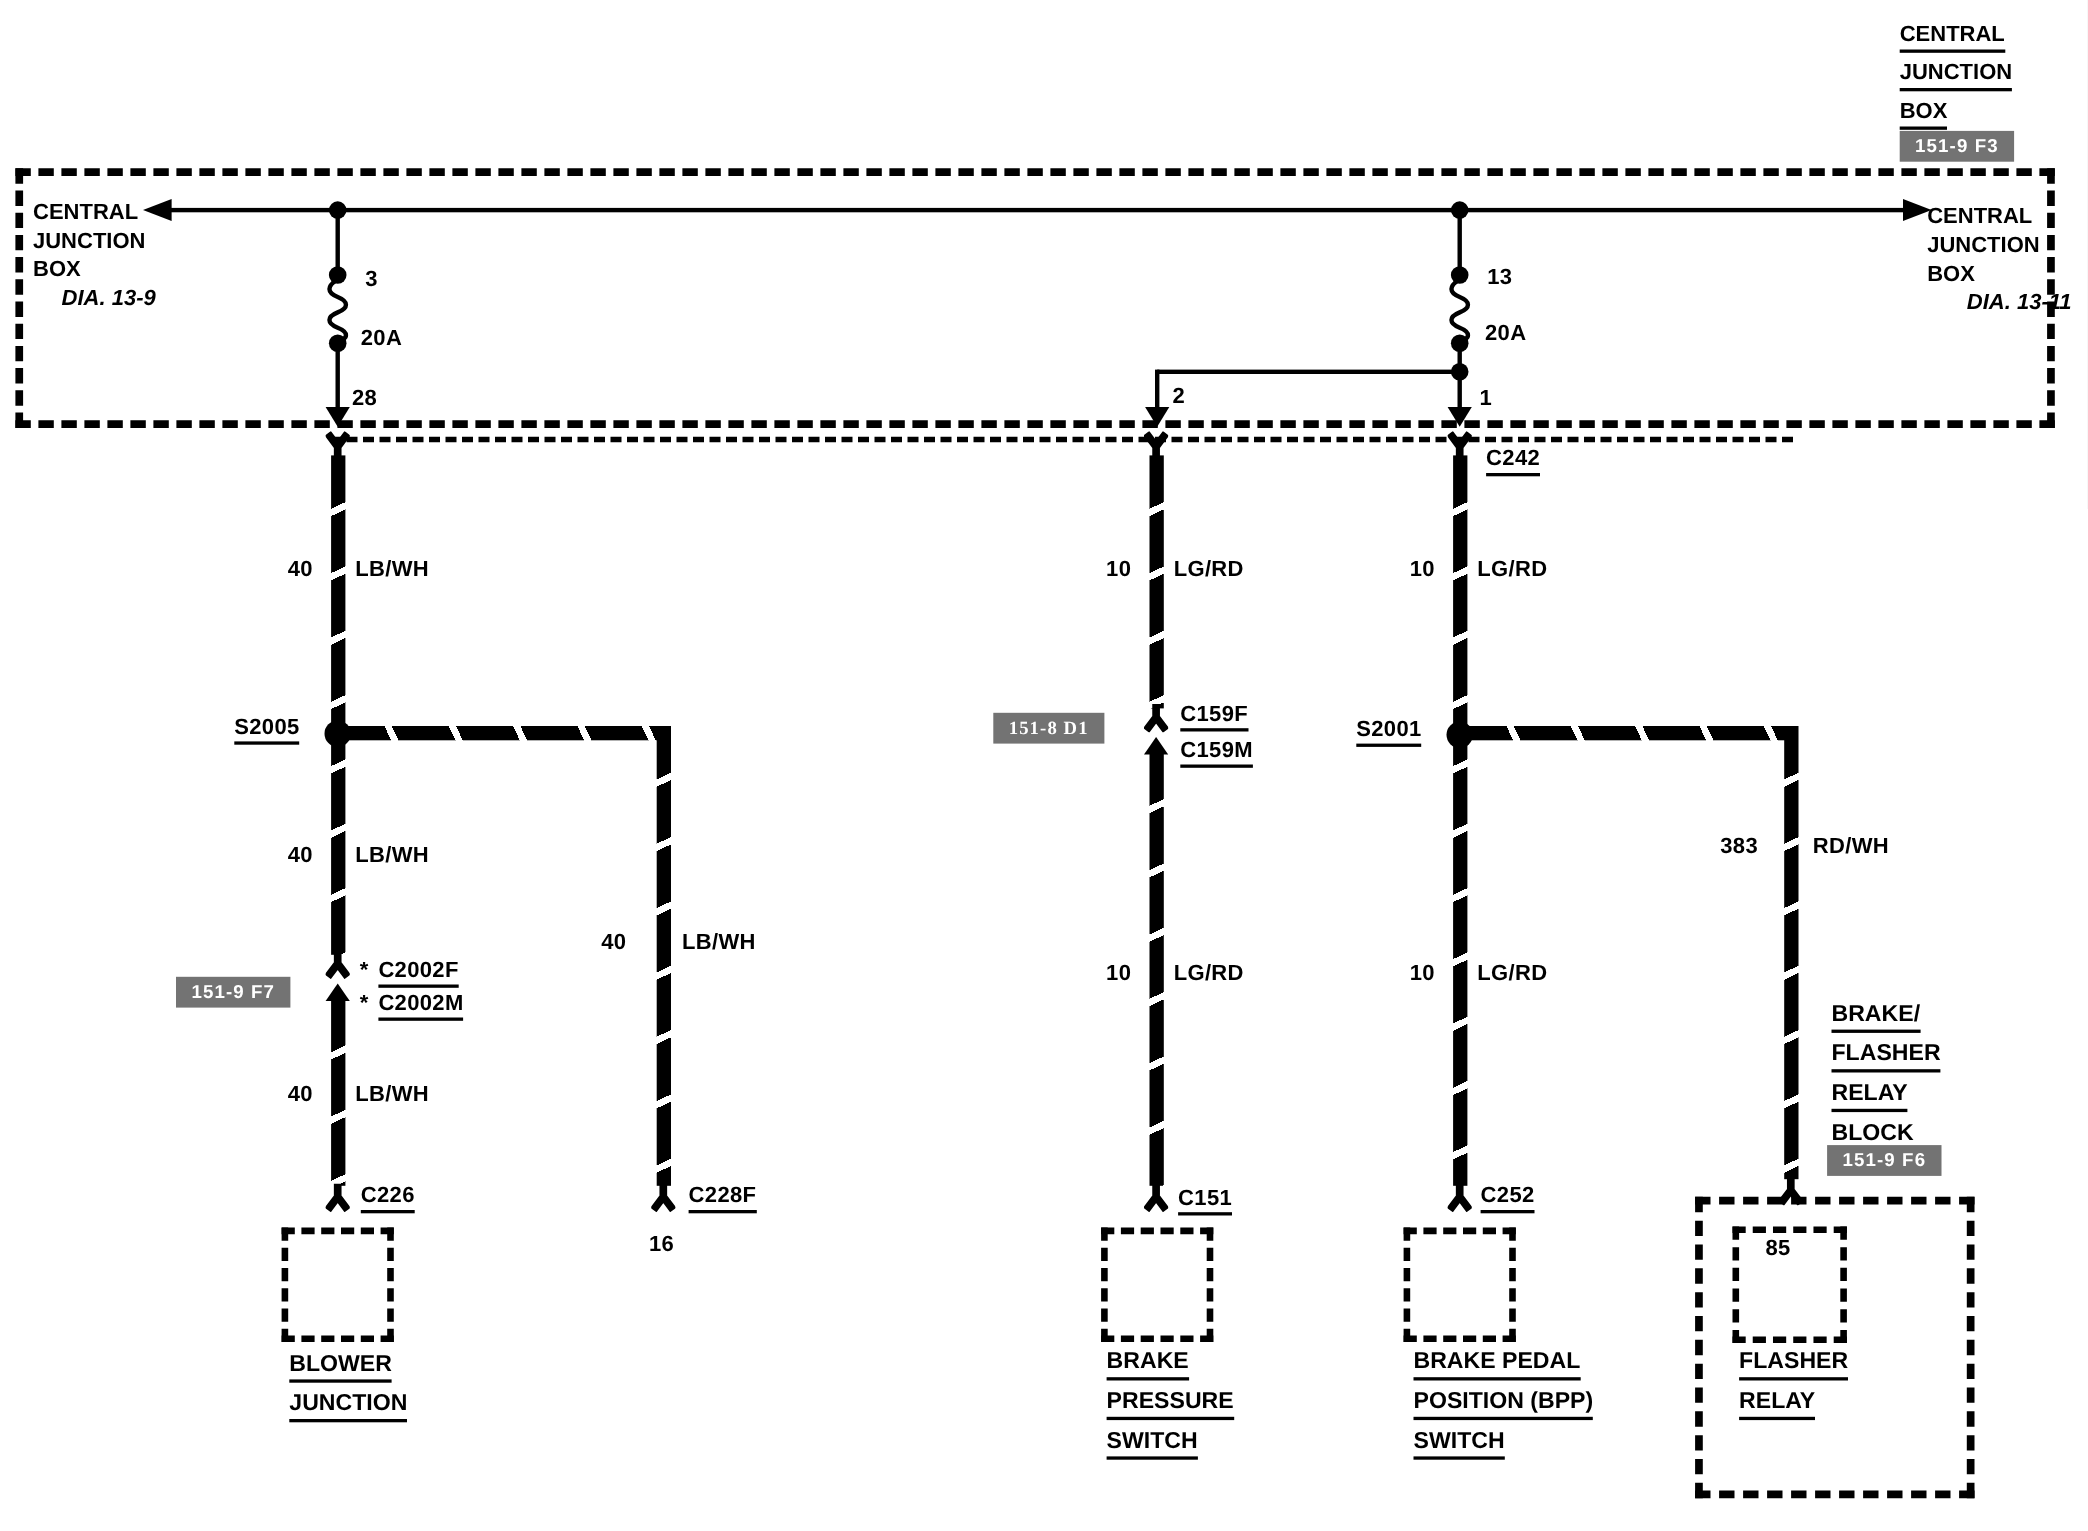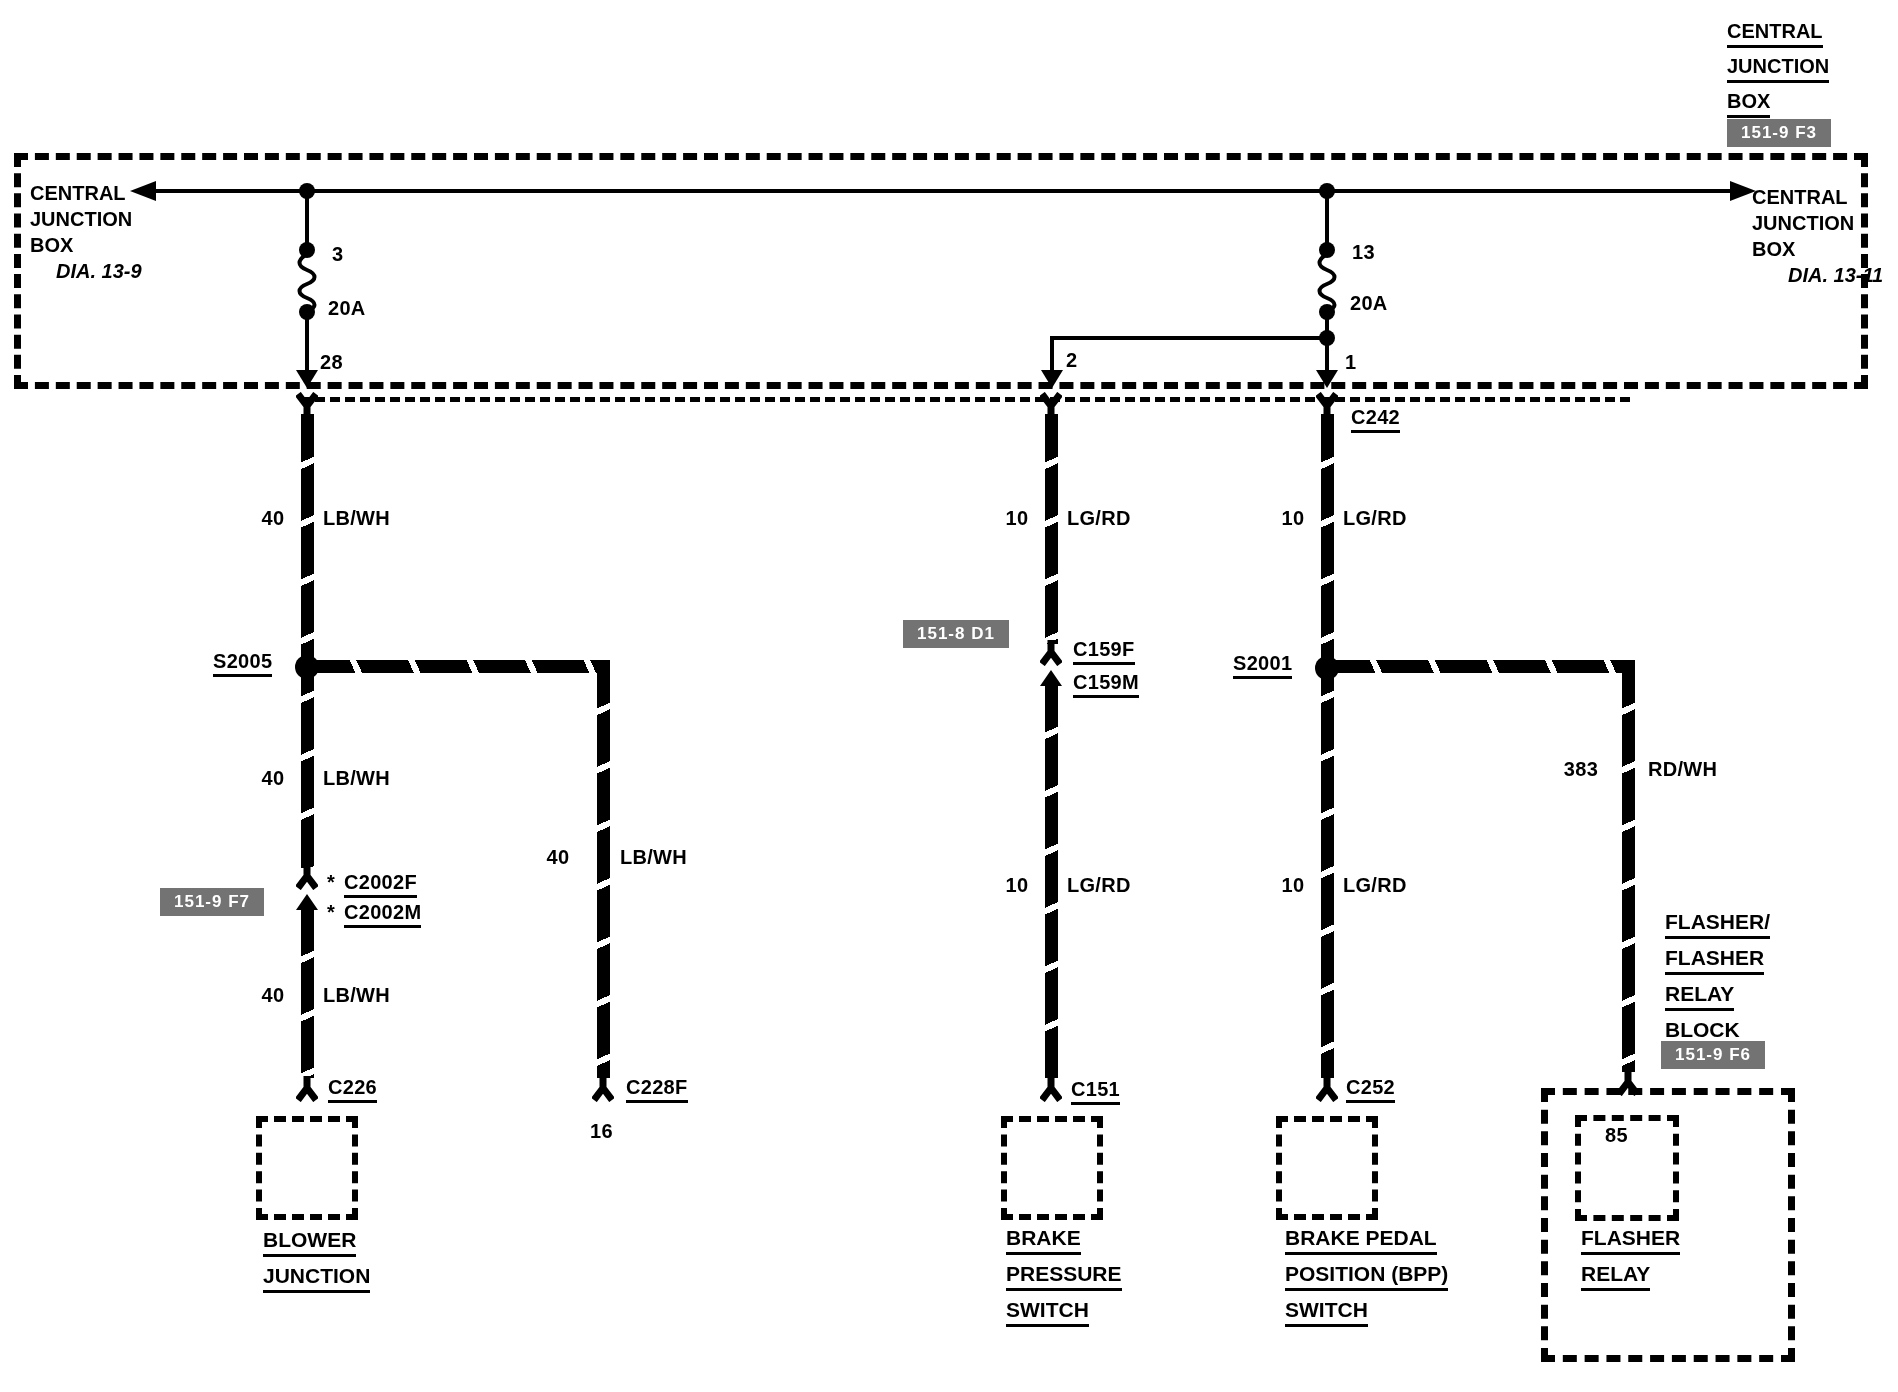--- a/index.html
+++ b/index.html
@@ -163,21 +163,21 @@
   </svg>
   <div class="arr-up" style="left:1040px;top:670px;"></div>
   <div class="wire-v" style="left:1045px;top:684px;height:394px;"></div>
   <svg class="abs" style="left:1040px;top:1076px;" width="22" height="26" viewBox="0 0 22 26">
     <path d="M11 0 L11 14 M11 12 L2 24 M11 12 L20 24" stroke="#000" stroke-width="7" fill="none"></path>
   </svg>
 
   <span class="t tr" style="left:995px;top:507px;width:44px;">10</span>
   <span class="t" style="left:1067px;top:507px;">LG/RD</span>
 
-  <div class="badge" style="left:903px;top:620px;">151-8 D1</div>
+  <div class="badge" style="left:903px;top:648px;font-family:Liberation Serif, serif;">151-8 D1</div>
   <span class="t u" style="left:1073px;top:638px;">C159F</span>
   <span class="t u" style="left:1073px;top:671px;">C159M</span>
 
   <span class="t tr" style="left:995px;top:874px;width:44px;">10</span>
   <span class="t" style="left:1067px;top:874px;">LG/RD</span>
   <span class="t u" style="left:1071px;top:1078px;">C151</span>
 
   <div class="dashbox" style="left:1001px;top:1116px;width:90px;height:92px;"></div>
   <div class="stack" style="left:1006px;top:1226px;">
     <span class="lnu">BRAKE</span>
@@ -213,21 +213,21 @@
 
   <div class="wire-h" style="left:1327px;top:660px;width:301px;"></div>
   <div class="wire-v" style="left:1622px;top:660px;height:412px;"></div>
   <svg class="abs" style="left:1617px;top:1070px;" width="22" height="26" viewBox="0 0 22 26">
     <path d="M11 0 L11 14 M11 12 L2 24 M11 12 L20 24" stroke="#000" stroke-width="7" fill="none"></path>
   </svg>
   <span class="t tr" style="left:1552px;top:758px;width:58px;">383</span>
   <span class="t" style="left:1648px;top:758px;">RD/WH</span>
 
   <div class="stack" style="left:1665px;top:910px;">
-    <span class="lnu">FLASHER/</span>
+    <span class="lnu">BRAKE/</span>
     <span class="lnu">FLASHER</span>
     <span class="lnu">RELAY</span>
     <span class="lnu">BLOCK</span>
   </div>
   <div class="badge" style="left:1661px;top:1041px;">151-9 F6</div>
 
   <div class="dashbox-big" style="left:1541px;top:1088px;width:240px;height:260px;"></div>
   <div class="dashbox" style="left:1575px;top:1115px;width:92px;height:94px;"></div>
   <span class="t" style="left:1605px;top:1124px;">85</span>
   <div class="stack" style="left:1581px;top:1226px;">

